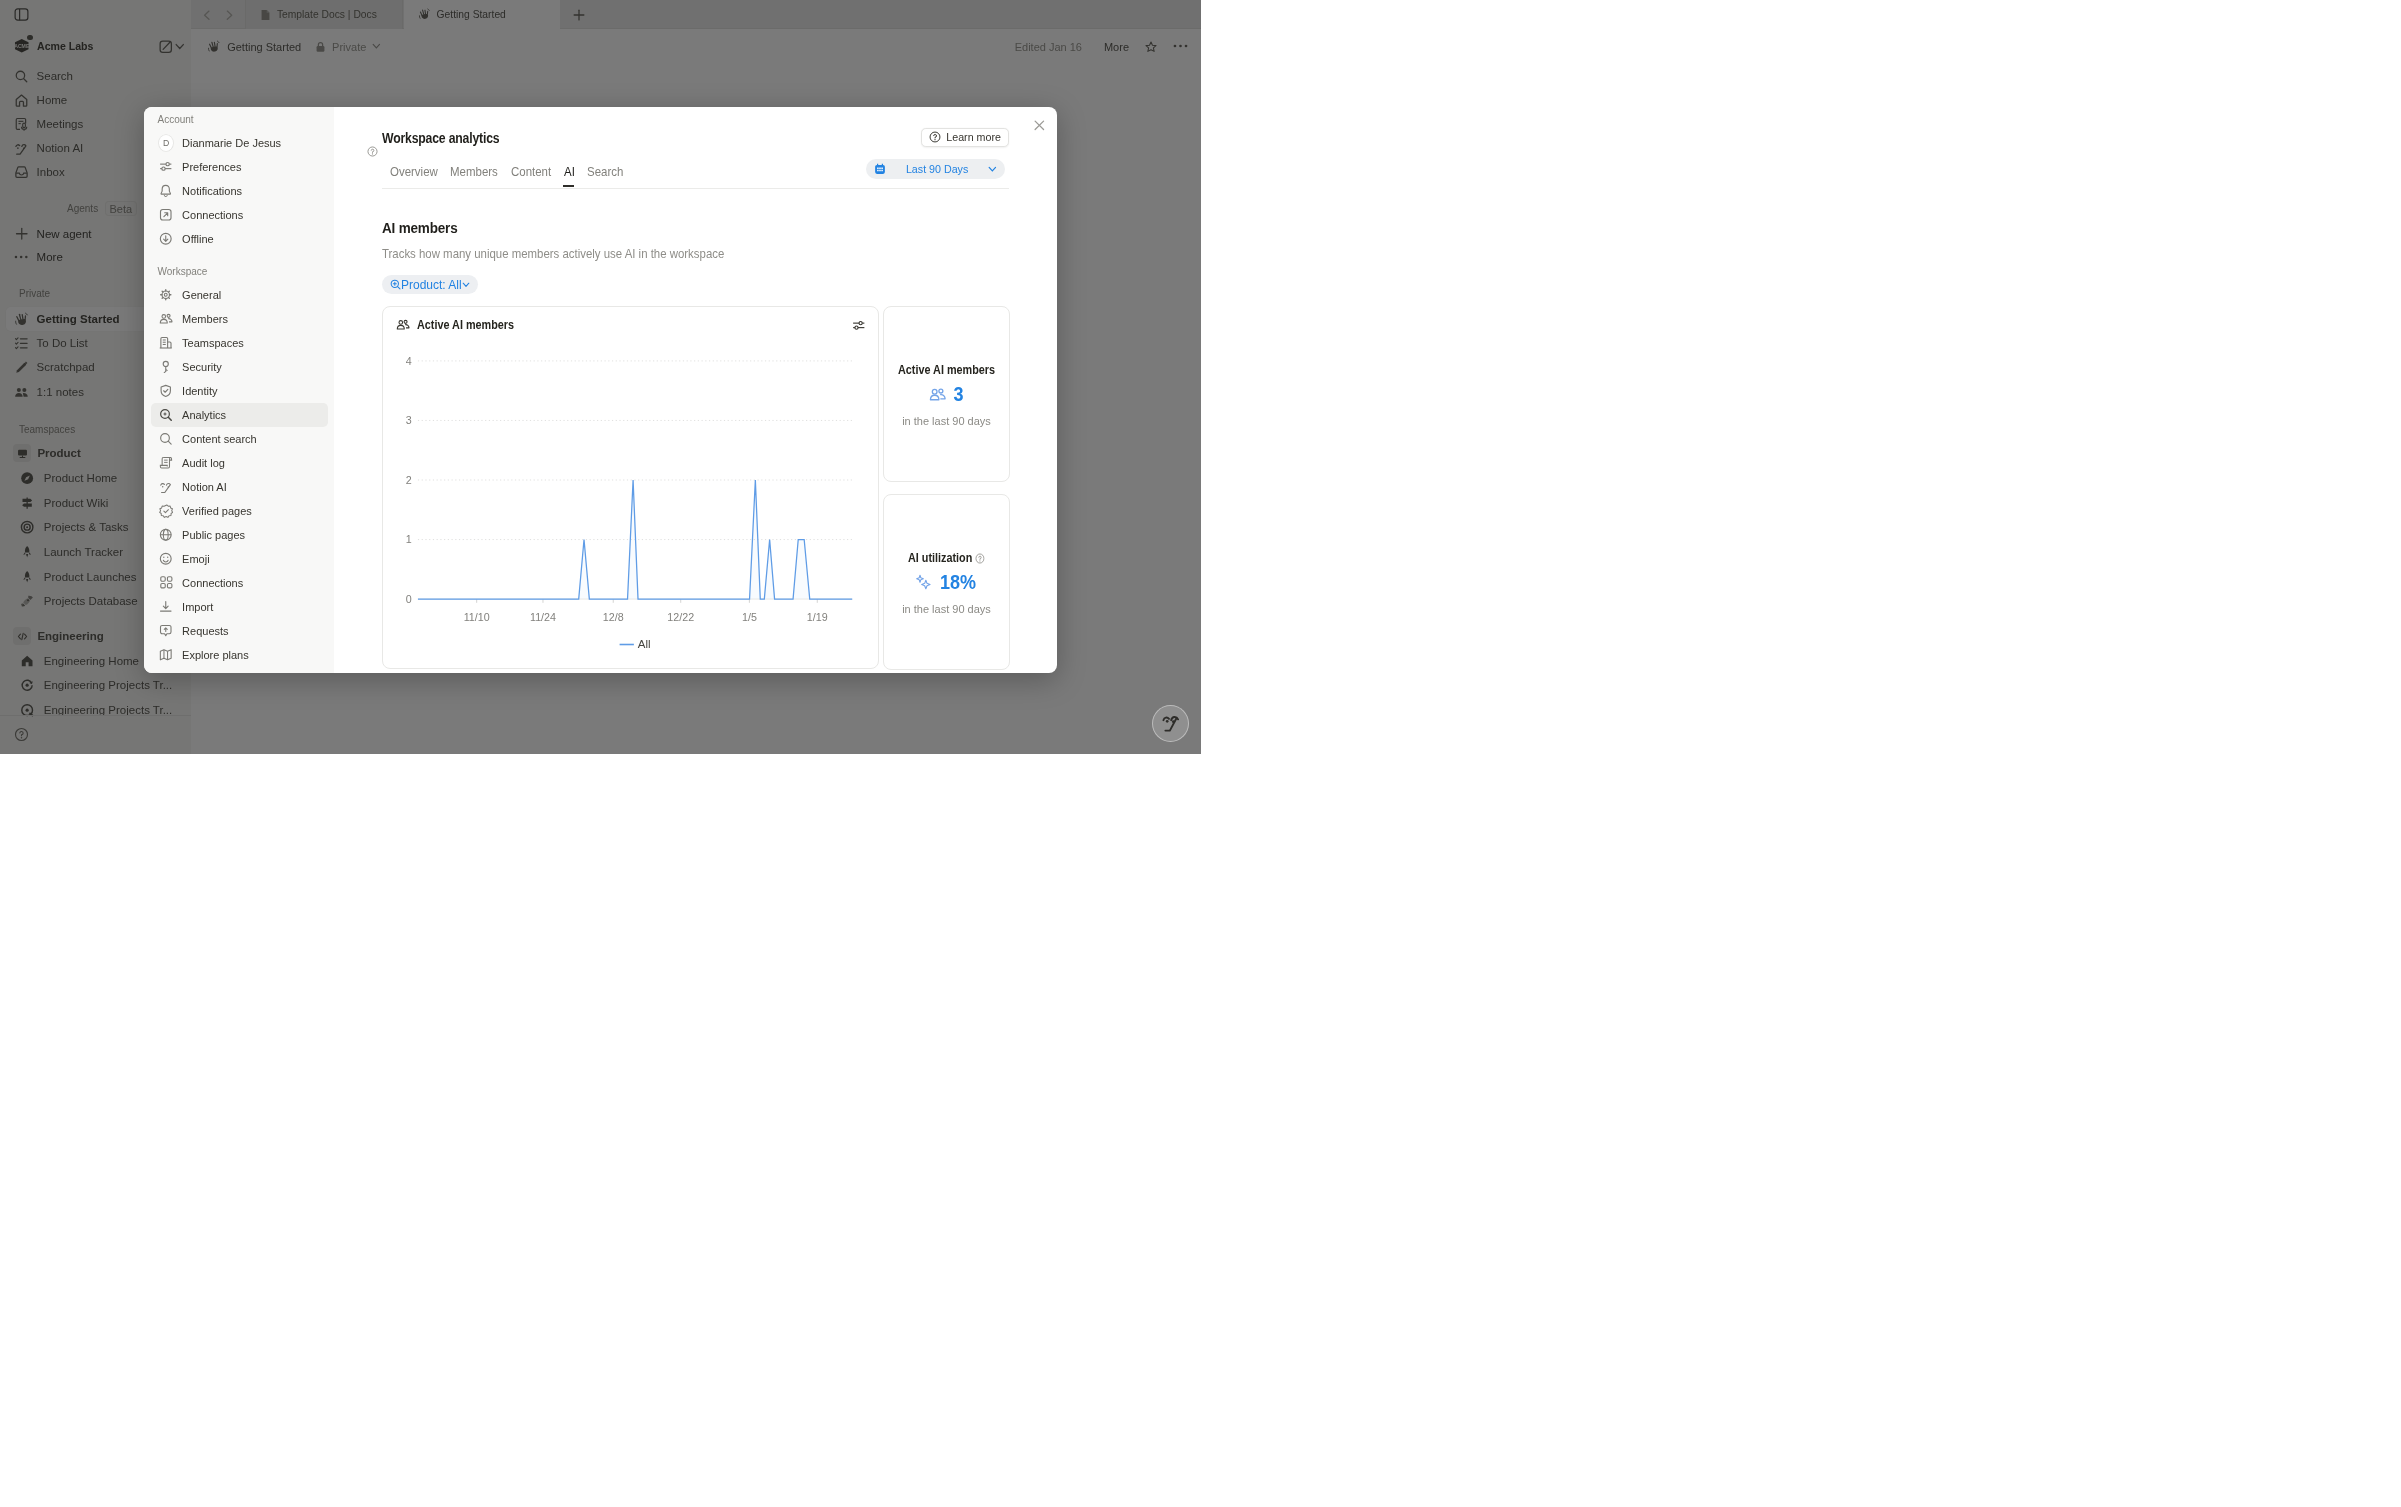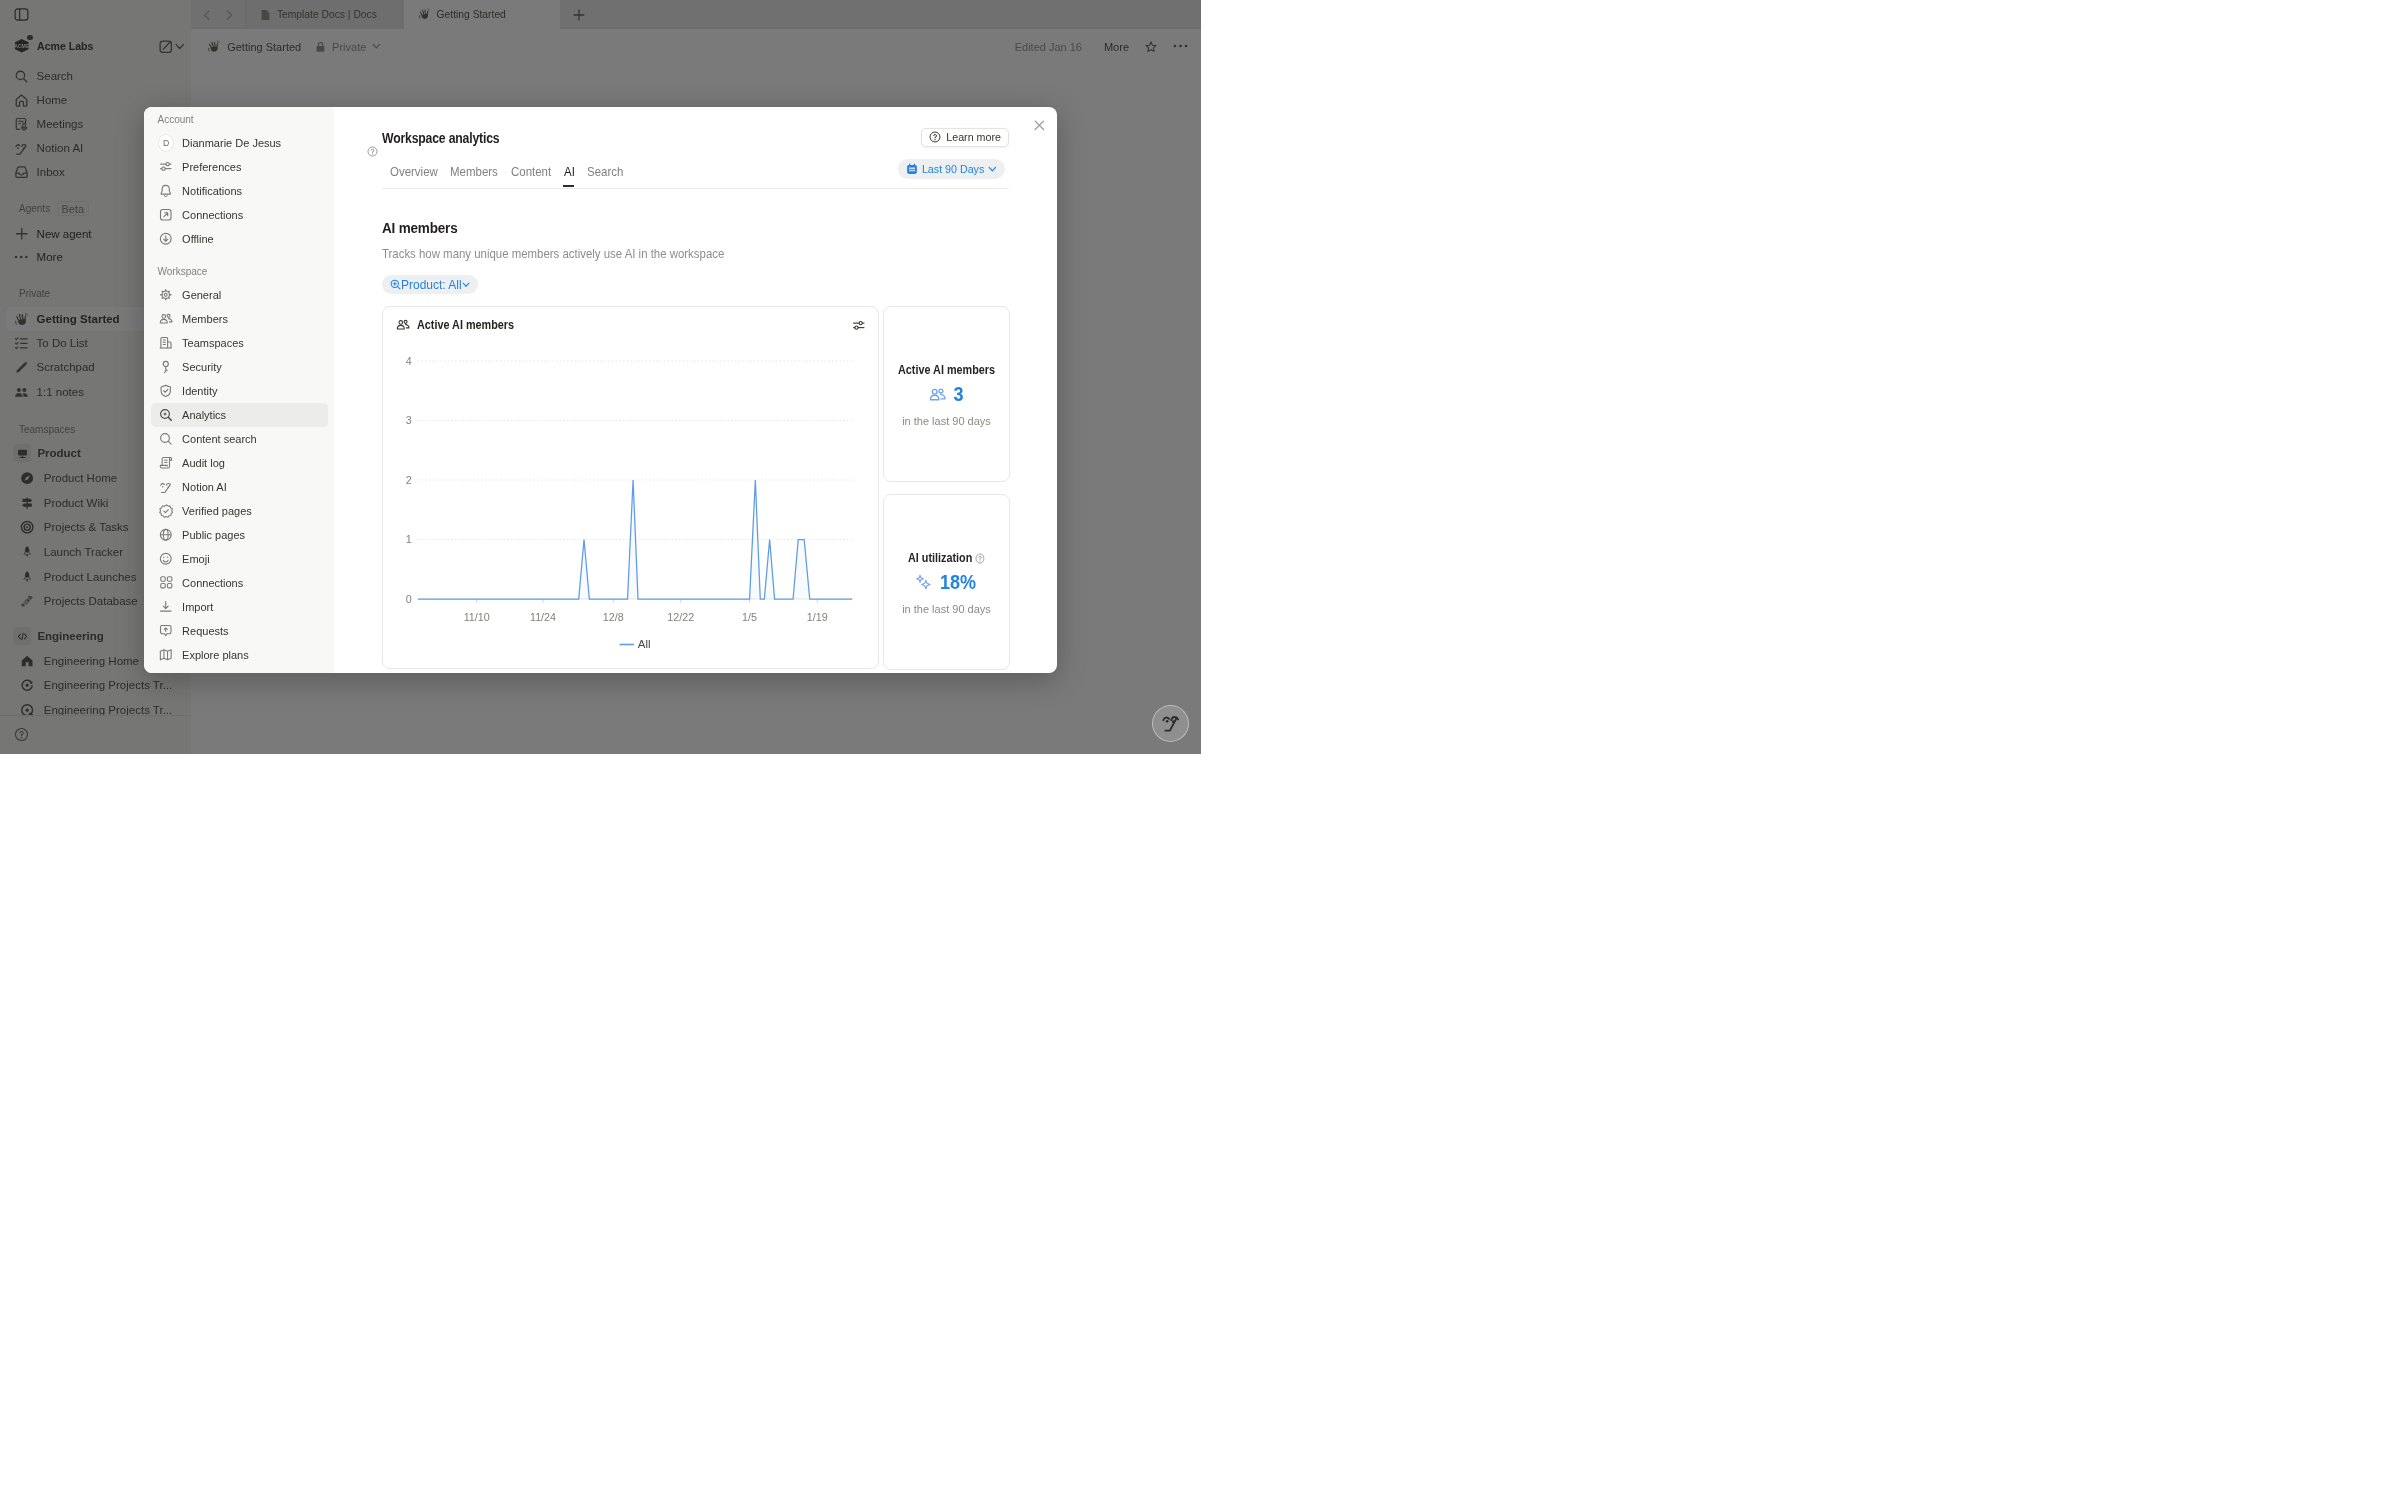--- a/index.html
+++ b/index.html
@@ -37,21 +37,21 @@
   #mcontent { position:absolute; left:190px; top:0; width:723px; height:566px; }
 
   .hd1 { position:absolute; left:48px; top:23px; font-size:14.3px; font-weight:600; letter-spacing:-0.2px; color:#201f1b; display:flex; align-items:flex-start;flex-direction:column; }
   #learnmore { position:absolute; right:48px; top:20.6px; height:19px; border:0.8px solid #e3e3e1; border-radius:4.8px; box-shadow:0 0.8px 1.6px rgba(0,0,0,0.06); display:flex; align-items:center; padding:0 7.1px; font-size:10.7px; font-weight:500; color:#37352f; background:#fff; }
   #closex { position:absolute; top:12px; left:889px; width:12.7px; height:12.7px; z-index:5; }
   #tabs { position:absolute; left:0; top:57px; height:20.6px; font-size:13.5px; color:#82817c; }
   #tabs span { position:absolute; top:0; display:inline-block; transform:scaleX(0.85); transform-origin:0 50%; white-space:nowrap; }
   #tabs .act { color:#1d1c19; }
   #tabu { position:absolute; left:229px; top:78px; width:11px; height:2.4px; background:#2f2e2a; }
   #tdivider { position:absolute; left:48px; width:627px; top:81px; height:0.8px; background:#ebebe9; }
-  #datepill { position:absolute; right:52px; top:52px; height:20px; border-radius:10.3px; background:#edeff1; display:flex; align-items:center; padding:0 8px; gap:4px; font-size:10.7px; font-weight:500; color:#2383e2; }
+  #datepill { position:absolute; right:52px; top:52px; height:20px; border-radius:10.3px; background:#edeff1; display:flex; align-items:center; padding:0 8px; gap:20px; font-size:10.7px; font-weight:500; color:#2383e2; }
   .hd2 { position:absolute; left:48px; top:112px; font-size:15px; font-weight:700; letter-spacing:-0.2px; color:#201f1b; transform:scaleX(0.9); transform-origin:0 50%; }
   .desc { position:absolute; left:48px; top:140px; font-size:12.7px; color:#8e8d88; transform:scaleX(0.9); transform-origin:0 50%; }
   #chip { position:absolute; left:48px; top:168px; height:19px; border-radius:9.5px; background:#edeff2; display:flex; align-items:center; padding:0 8px; font-size:12px; font-weight:500; color:#2383e2; }
 
   .card { position:absolute; background:#fff; border:0.8px solid #e8e8e6; border-radius:8px; }
   #chartcard { left:48px; top:199px; width:497px; height:363px; }
   #statcard1 { left:549px; top:199px; width:127px; height:176px; }
   #statcard2 { left:549px; top:387px; width:127px; height:176px; }
   .cardhd { position:absolute; left:12.7px; top:11px; display:flex; align-items:center; gap:7.1px; font-size:12.3px; font-weight:600; color:#26251f; }
   .cardhd b { display:inline-block; transform:scaleX(0.88); transform-origin:0 50%; font-weight:600; }
@@ -119,21 +119,21 @@
             <circle cx="13" cy="9.8" r="1.1" fill="#6b6a63"></circle>
           </svg>
         </span>Notion AI</div>
     <div class="srow" style="top:160px"><span class="ic">
           <svg width="15" height="15" viewBox="0 0 20 20">
             <path d="M2.5 10.5 L5 3.5 A1.4 1.4 0 0 1 6.3 2.6 L13.7 2.6 A1.4 1.4 0 0 1 15 3.5 L17.5 10.5 L17.5 15 A1.5 1.5 0 0 1 16 16.5 L4 16.5 A1.5 1.5 0 0 1 2.5 15 Z" fill="none" stroke="#6b6a63" stroke-width="1.7" stroke-linejoin="round"></path>
             <path d="M2.8 10.8 L7 10.8 C7.3 12.4 8.5 13.3 10 13.3 C11.5 13.3 12.7 12.4 13 10.8 L17.2 10.8" fill="none" stroke="#6b6a63" stroke-width="1.6"></path>
           </svg>
         </span>Inbox</div>
 
-    <div class="slabel" style="top:200px;height:17.5px;">Agents<span class="beta">Beta</span></div>
+    <div class="slabel" style="top:200px;height:17.5px;margin-left:48px;">Agents<span class="beta">Beta</span></div>
     <div class="srow" style="top:222px;color:#4a4944;"><span class="ic">
           <svg width="13.5" height="13.5" viewBox="0 0 18 18">
             <line x1="9" y1="2" x2="9" y2="16" stroke="#6b6a63" stroke-width="1.7" stroke-linecap="round"></line>
             <line x1="2" y1="9" x2="16" y2="9" stroke="#6b6a63" stroke-width="1.7" stroke-linecap="round"></line>
           </svg>
         </span>New agent</div>
     <div class="srow" style="top:245px;color:#4a4944;"><span class="ic">
           <svg width="14.3" height="4" viewBox="0 0 18 5">
             <circle cx="2.5" cy="2.5" r="1.6" fill="#6b6a63"></circle>
             <circle cx="9" cy="2.5" r="1.6" fill="#6b6a63"></circle>

